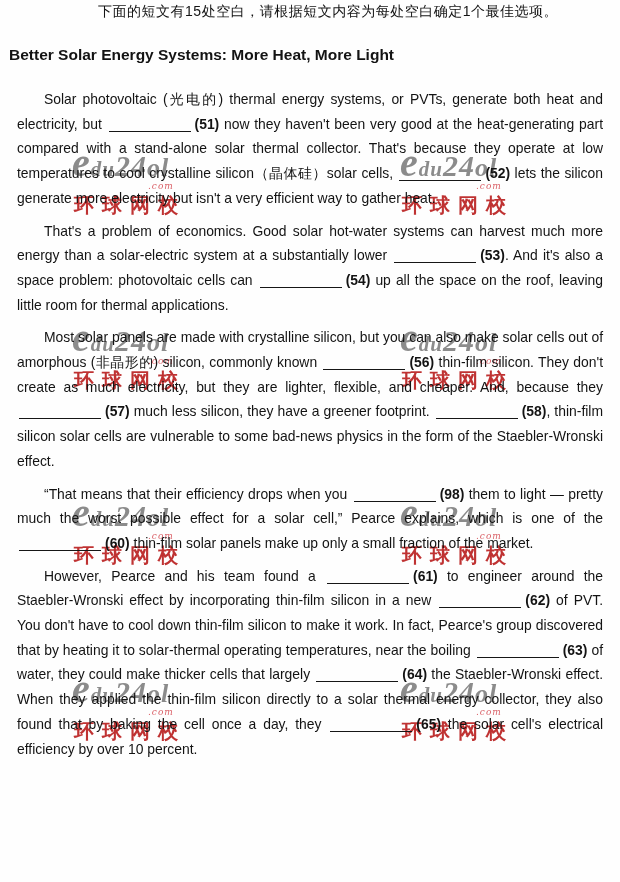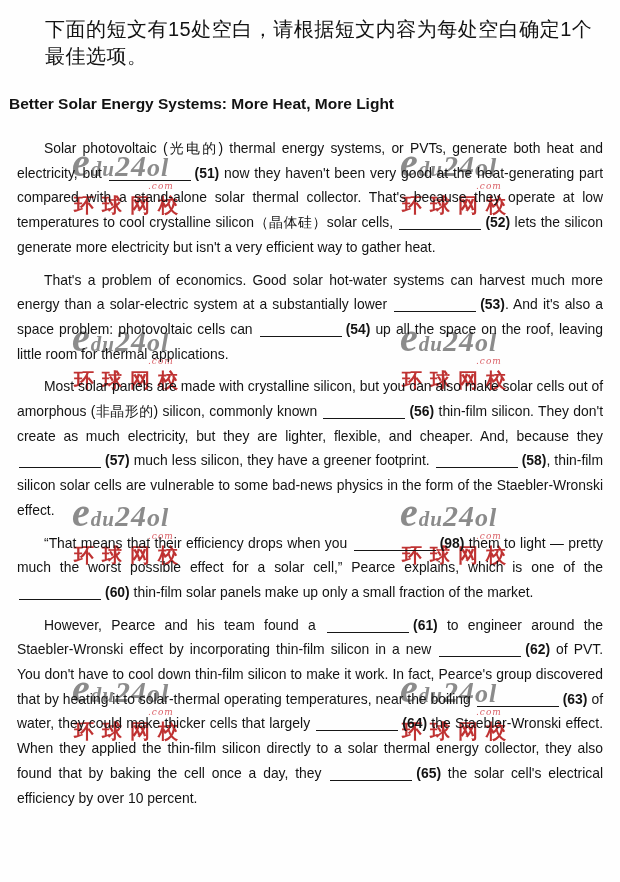--- a/index.html
+++ b/index.html
@@ -8,21 +8,21 @@
     width:620px;height:882px;
     background:#fefefe;
     overflow:hidden;
     font-family:"Liberation Sans","DejaVu Sans",sans-serif;
     color:#131313;
   }
   .content{position:relative;z-index:1;padding:0 9px;}
   .header{margin-top:13px;font-weight:bold;white-space:nowrap;}
   .header .part{font-size:17.5px;letter-spacing:1.5px;}
   .header .meta{font-size:14.5px;letter-spacing:0.5px;}
-  .instruction{margin-top:16px;padding-left:36px;font-size:20px;letter-spacing:0.5px;}
+  .instruction{margin-top:3px;padding-left:36px;font-size:14px;letter-spacing:0.5px;text-align:center;}
   .passage-title{margin-top:25px;text-align:left;font-weight:bold;font-size:15.5px;}
   .passage{margin-top:23px;font-size:13.9px;line-height:24.7px;text-align:justify;}
   .para{margin:8px;text-indent:27px;}
   .blank{
     display:inline-block;
     width:82px;height:0.85em;
     border-bottom:1.6px solid #161616;
     vertical-align:-3px;
     margin:0 4px 0 2px;
   }

